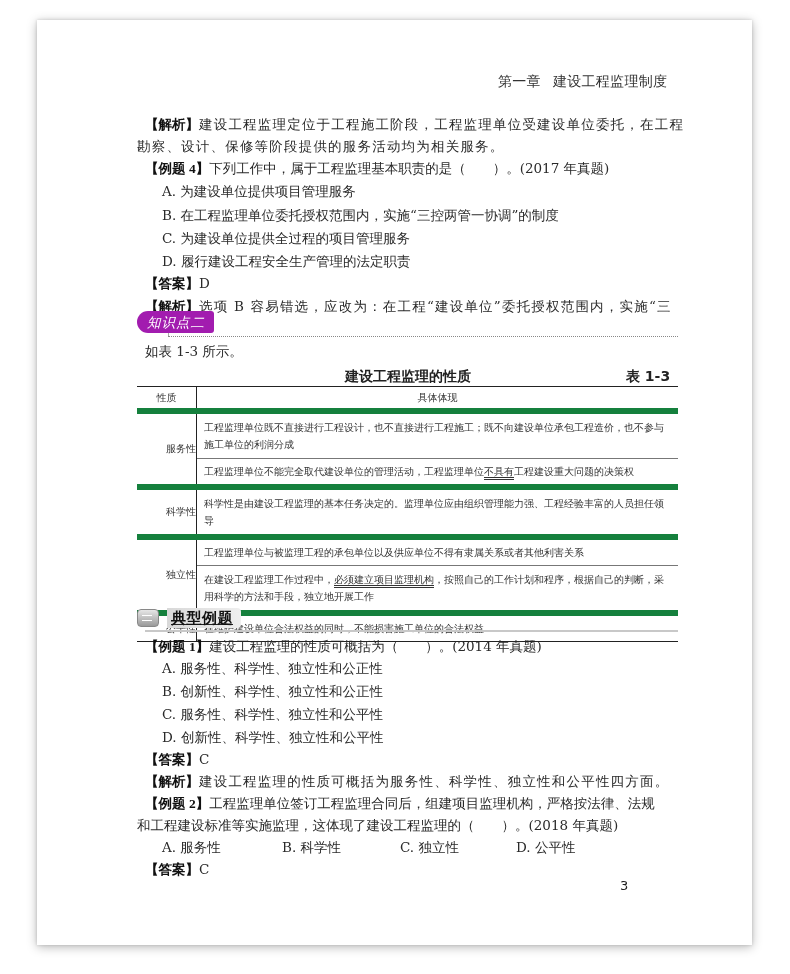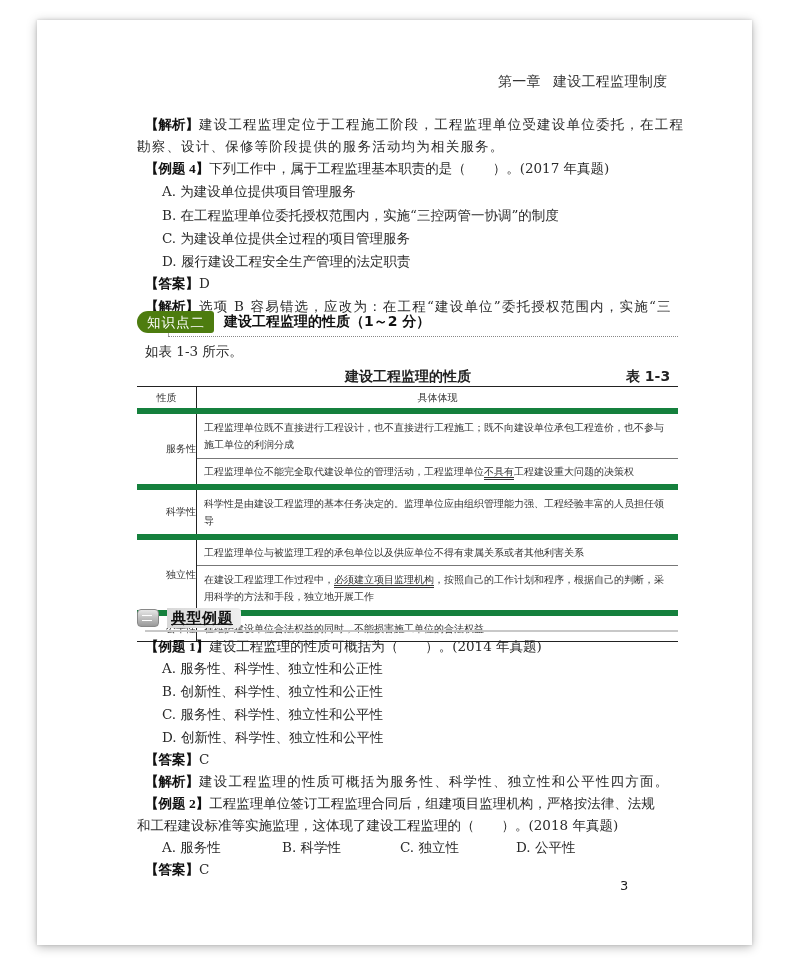--- a/index.html
+++ b/index.html
@@ -24,23 +24,23 @@
   .jx { letter-spacing: 1.2px; }
   .indent { left: 145px; }
   .flush { left: 137px; }
   .opt { left: 162px; }
 
   .kp {
     position: absolute; left: 137px; top: 311px; height: 22px;
     display: flex; align-items: center;
   }
   .kp-badge {
-    background: #4d7c0f; color: #fff; font-family: "DejaVu Sans", sans-serif;
+    background: #a21caf; color: #fff; font-family: "DejaVu Sans", sans-serif;
     font-size: 13.5px; padding: 1px 9px 1px 10px; border-radius: 11px 3px 3px 11px;
-    height: 20px; line-height: 20px; letter-spacing: 1px;
+    height: 20px; line-height: 20px; letter-spacing: 1px; font-style: italic;
   }
   .kp-title {
     margin-left: 10px; font-family: "DejaVu Sans", sans-serif; font-weight: bold;
     font-size: 14px; color: #111;
   }
   .kp-dots {
     position: absolute; left: 168px; top: 336px; width: 510px; border-top: 1px dotted #888;
   }
   .kp-tick { position: absolute; left: 168px; top: 333px; width: 1px; height: 4px; background: #aaa; }
 
@@ -111,21 +111,20 @@
 <div class="line opt" style="top:251px">D. 履行建设工程安全生产管理的法定职责</div>
 <div class="line indent" style="top:273px">
   <span class="b">【答案】</span><span>D</span>
 </div>
 <div class="line indent" style="top:296px">
   <span class="b">【解析】</span><span class="jx">选项 B 容易错选，应改为：在工程“建设单位”委托授权范围内，实施“三</span>
 </div>
 
 <div class="kp" style="top:311px">
   <span class="kp-badge">知识点二</span>
-  <span class="kp-title">建设工程监理的性质（1～2 分）</span>
 </div>
 <div class="kp-tick"></div>
 <div class="kp-dots"></div>
 <div class="line indent" style="top:341px">如表 1-3 所示。</div>
 
 <div class="tbl-caption" style="left:345px">建设工程监理的性质</div>
 <div class="tbl-caption" style="left:626px">表 1-3</div>
 
 <table class="prop">
   <thead>

